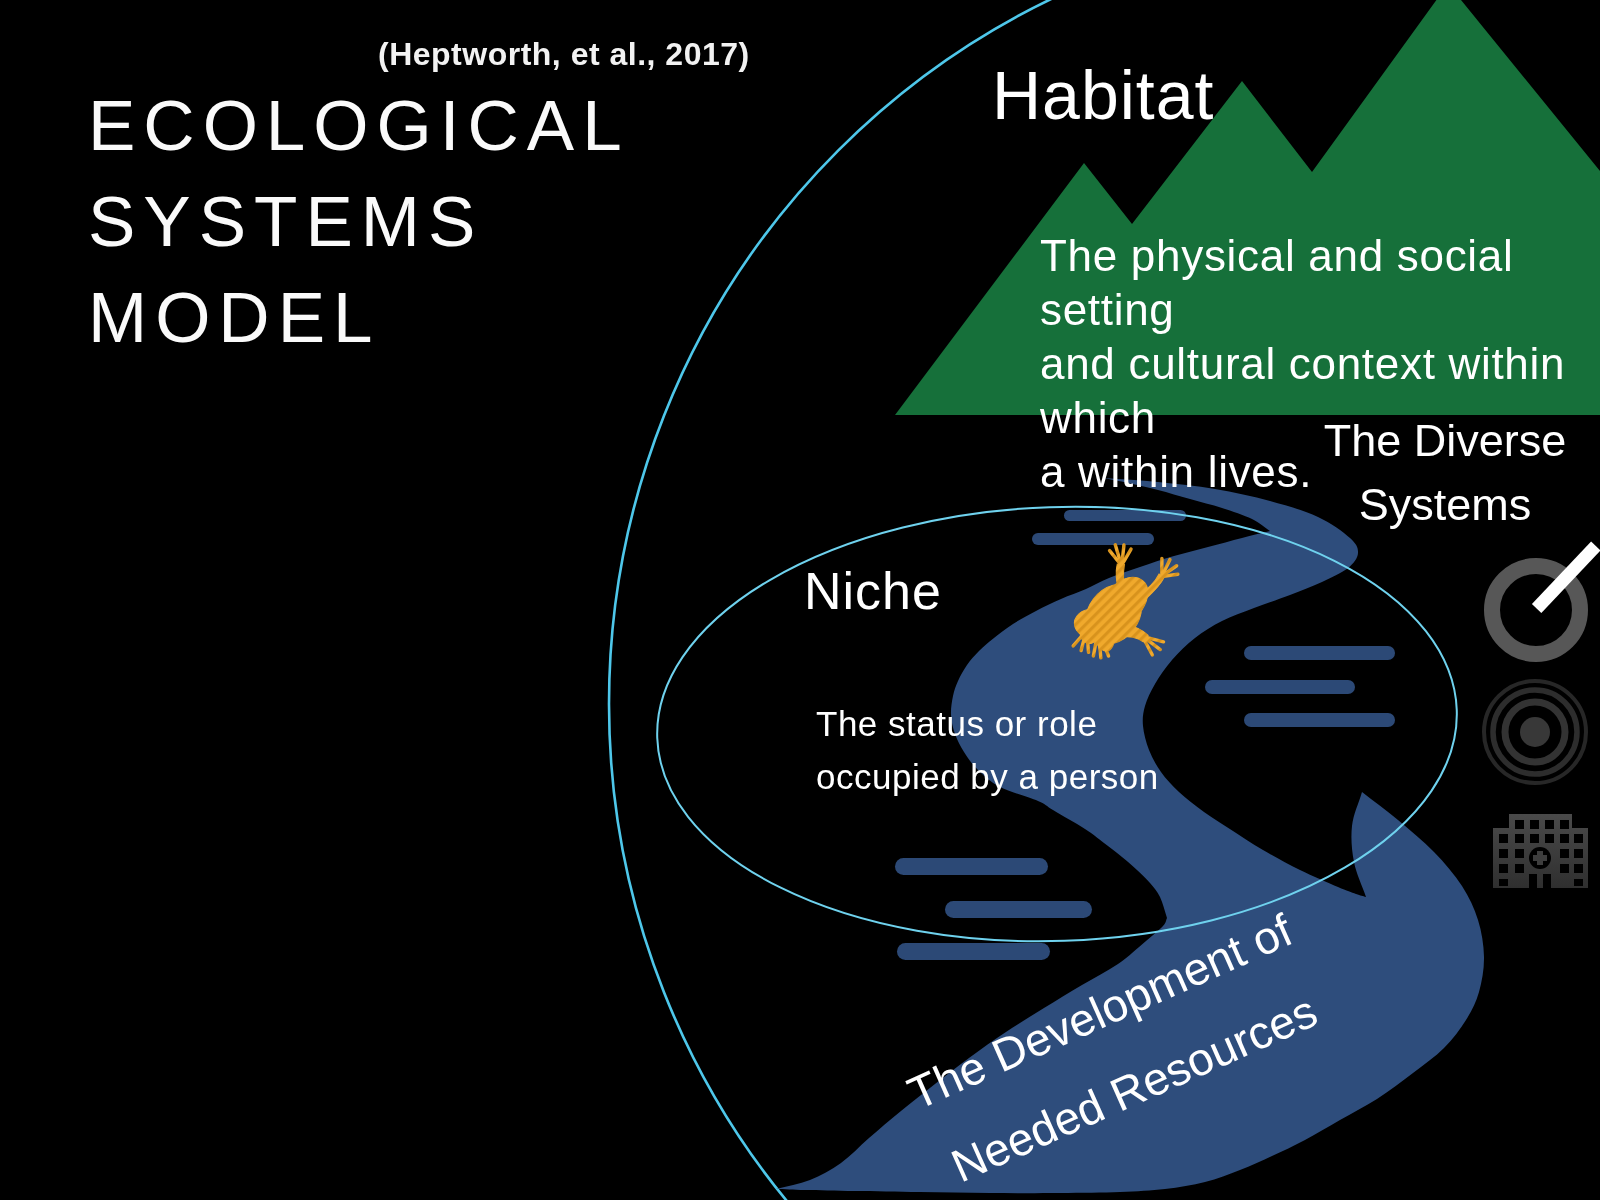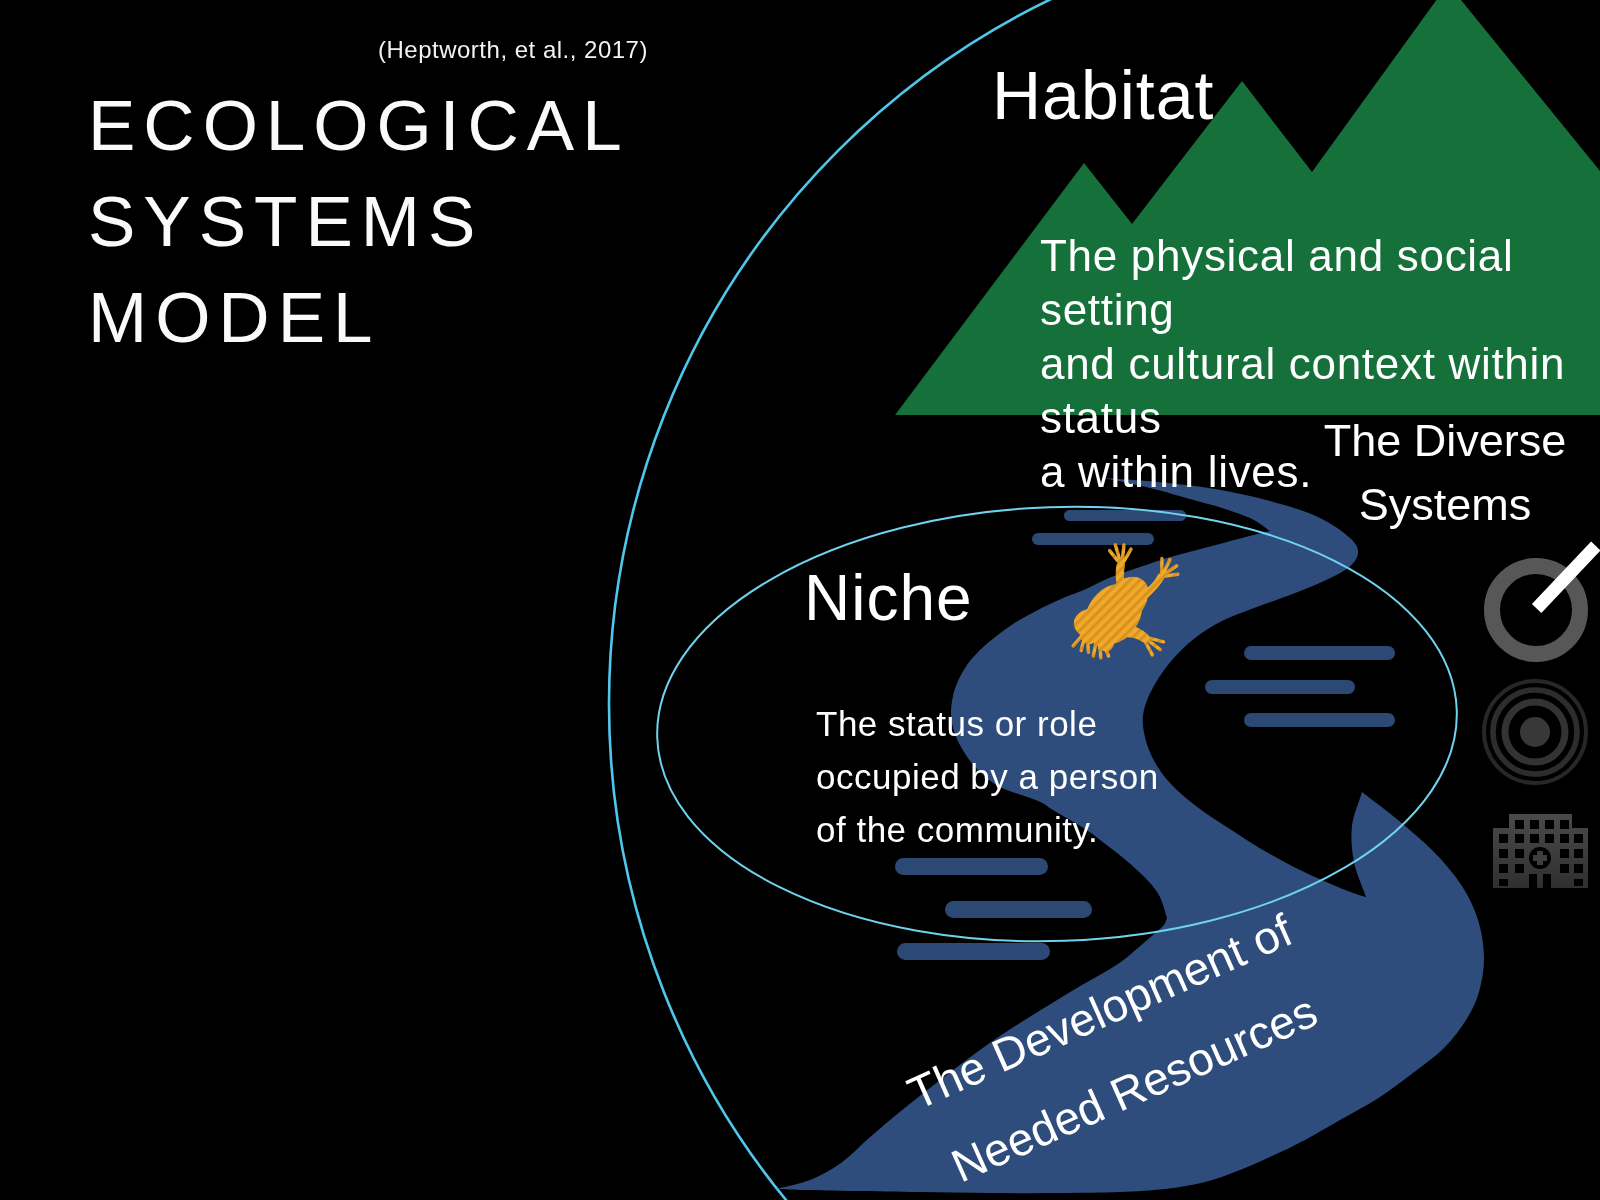--- a/index.html
+++ b/index.html
@@ -1,26 +1,26 @@
 <!DOCTYPE html>
 <html><head>
 <meta charset="utf-8">
 <style>
   html,body{margin:0;padding:0;background:#000;}
   .slide{position:relative;width:1600px;height:1200px;background:#000;overflow:hidden;
          font-family:"Liberation Sans", sans-serif;}
   .slide svg.canvas{position:absolute;left:0;top:0;}
   .txt{position:absolute;color:#fff;}
-  .citation{left:378px;top:36px;font-size:24px;font-weight:400;letter-spacing:0.5px;color:#f2f2f2;}
+  .citation{left:378px;top:36px;font-size:32px;font-weight:700;letter-spacing:0.5px;color:#f2f2f2;}
   .title{left:88px;top:78px;font-size:71px;font-weight:300;letter-spacing:8px;line-height:96px;color:#fafafa;}
   .title div{white-space:nowrap;}
   .habitat{left:992px;top:56px;font-size:68px;font-weight:300;letter-spacing:1px;}
   .habitat-desc{left:1040px;top:229px;font-size:44px;font-weight:300;line-height:54px;letter-spacing:0.7px;}
   .diverse{left:1250px;top:409px;width:390px;text-align:center;font-size:45px;font-weight:300;line-height:64px;}
-  .niche{left:804px;top:561px;font-size:64px;font-weight:300;letter-spacing:1px;}
+  .niche{left:804px;top:561px;font-size:52px;font-weight:300;letter-spacing:1px;}
   .niche-desc{left:816px;top:697px;font-size:35px;font-weight:300;line-height:53px;letter-spacing:0.5px;}
   .devres{left:817px;top:966px;width:600px;text-align:center;font-size:46px;font-weight:300;
           line-height:84px;transform:rotate(-24deg);transform-origin:50% 50%;}
 </style>
 </head>
 <body>
 
 <div class="slide">
   <svg class="canvas" width="1600" height="1200" viewBox="0 0 1600 1200">
     <defs>
@@ -144,34 +144,33 @@
   <div class="txt habitat">Habitat</div>
 
   <div class="txt title">
     <div>ECOLOGICAL</div>
     <div>SYSTEMS</div>
     <div>MODEL</div>
   </div>
 
   <div class="txt habitat-desc">
     <div>The physical and social setting</div>
-    <div>and cultural context within status</div>
+    <div>and cultural context within which</div>
     <div>a within lives.</div>
   </div>
 
   <div class="txt diverse">
     <div>The Diverse</div>
     <div>Systems</div>
   </div>
 
   <div class="txt niche">Niche</div>
 
   <div class="txt niche-desc">
     <div>The status or role</div>
     <div>occupied by a person</div>
-    <div>of the community.</div>
   </div>
 
   <div class="txt devres">
     <div>The Development of</div>
     <div>Needed Resources</div>
   </div>
 </div>
 
 </body></html>

